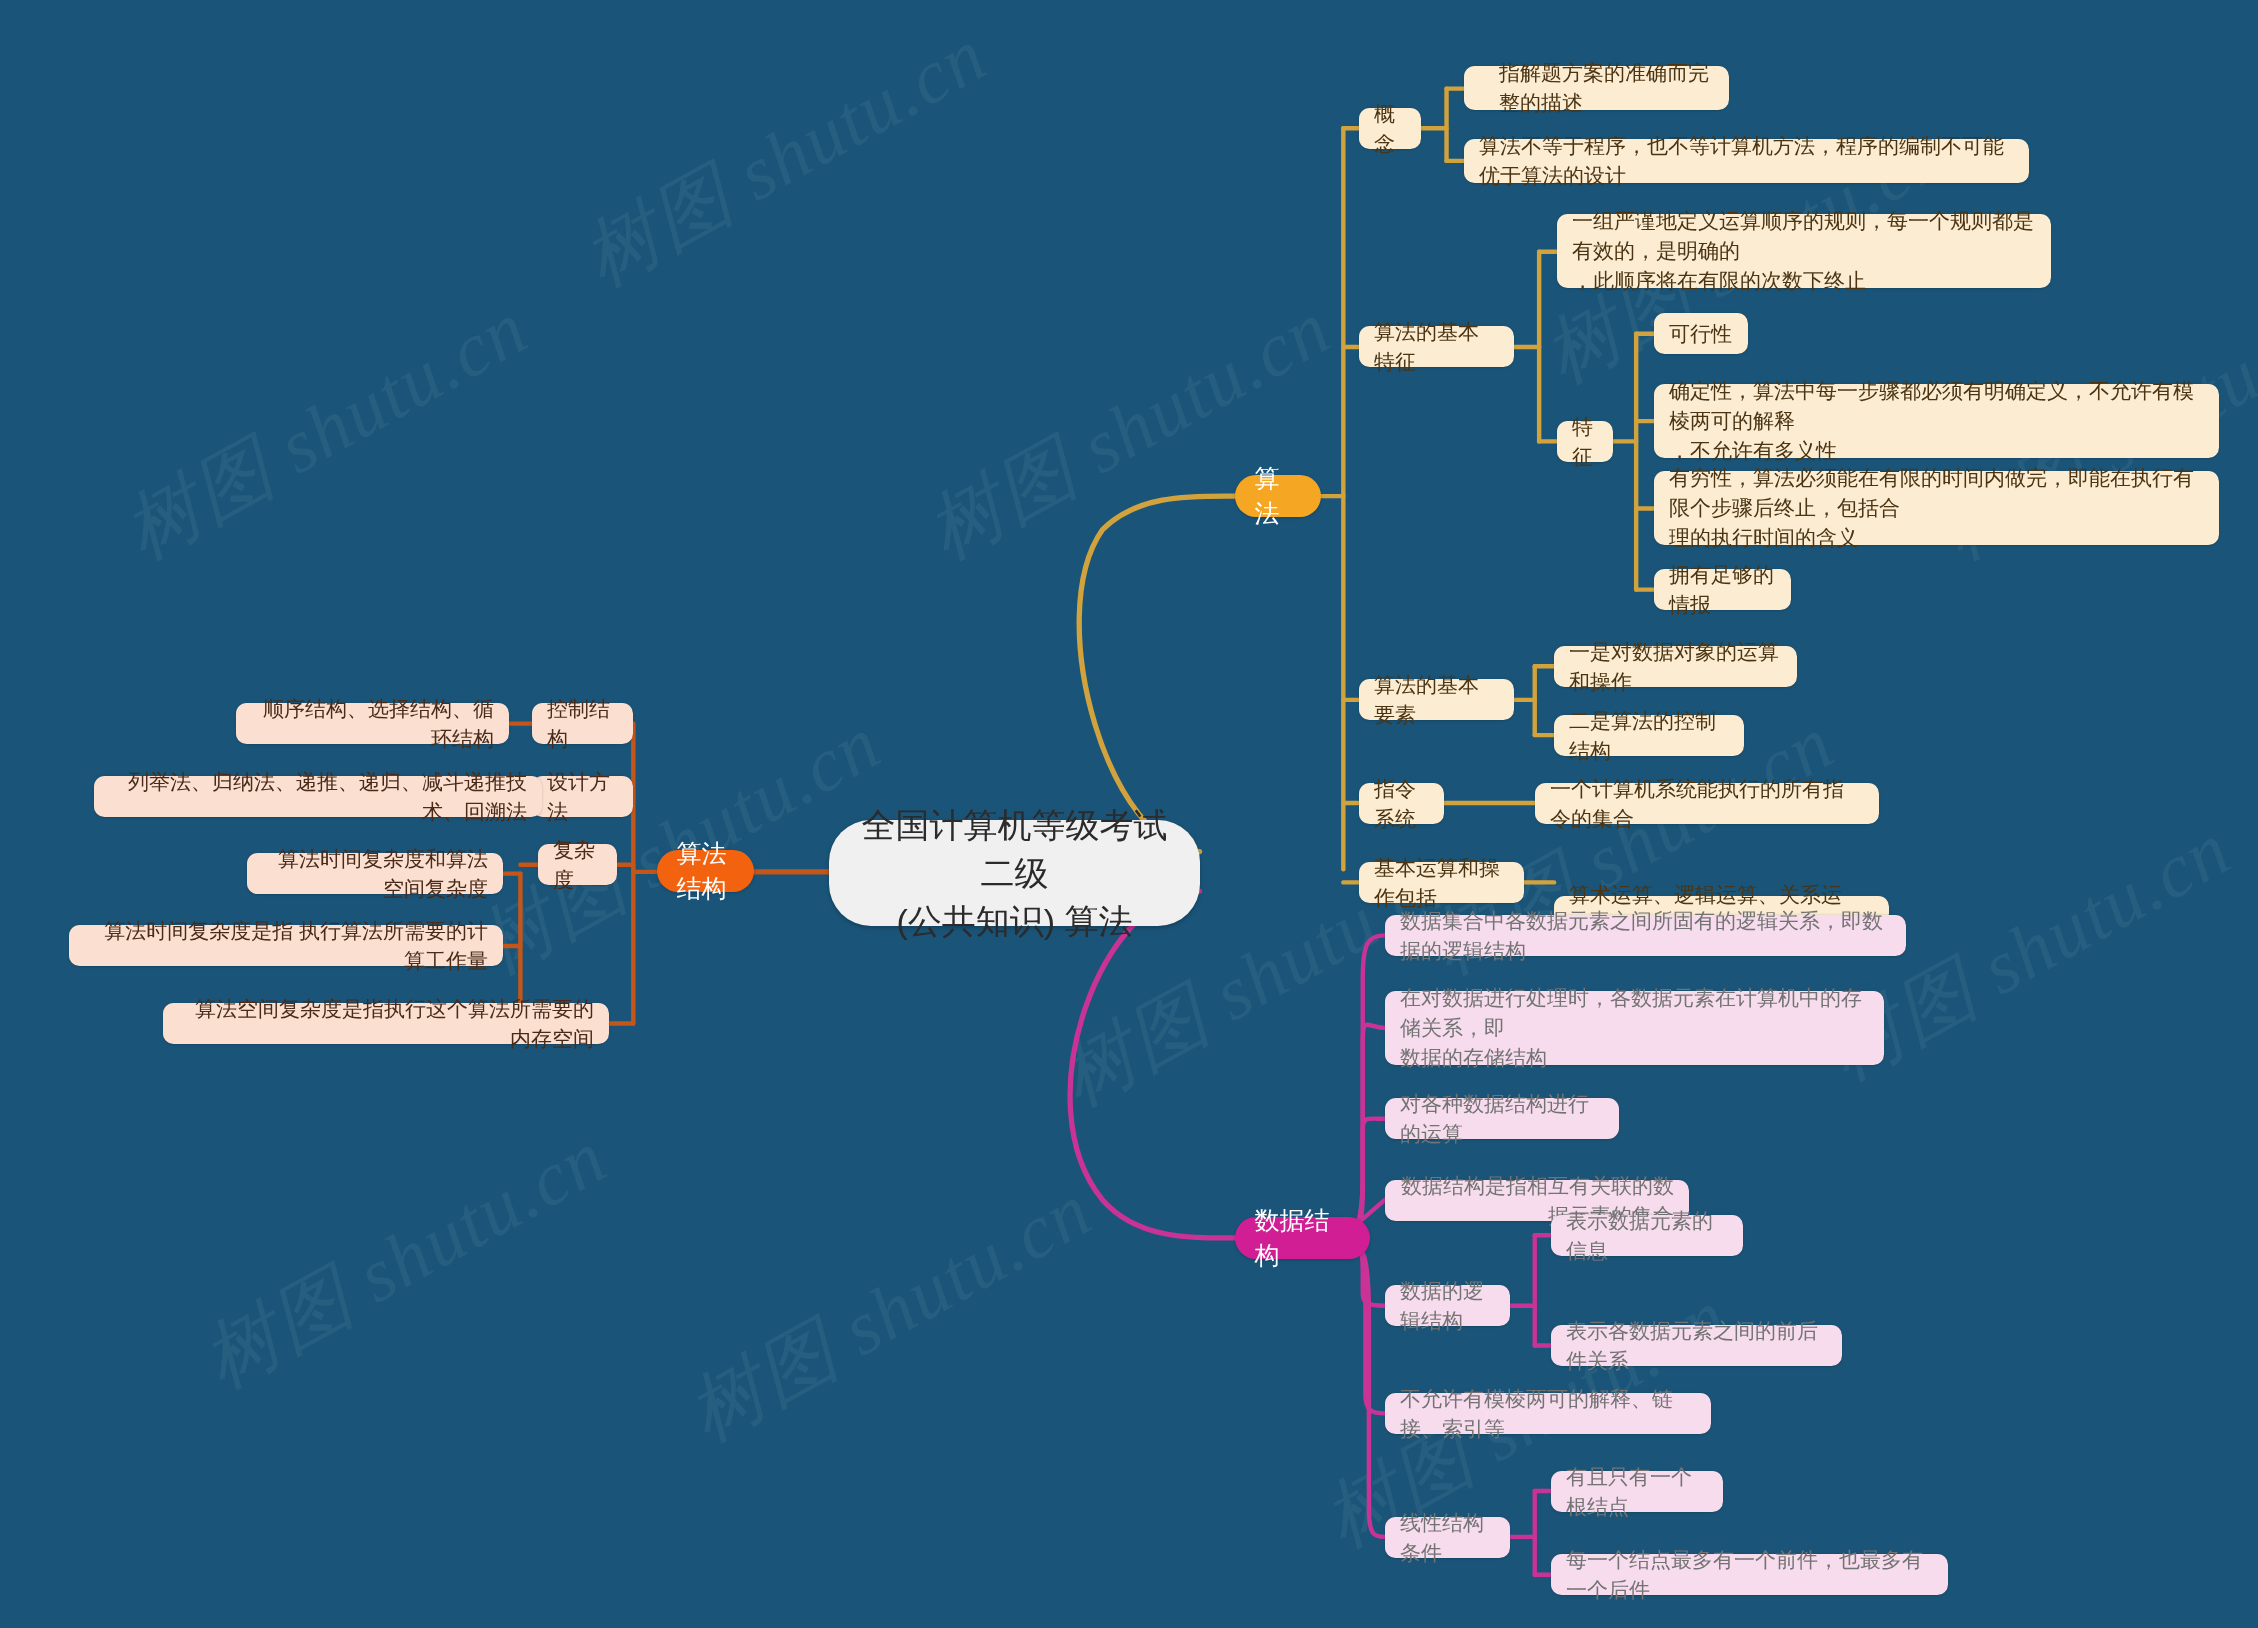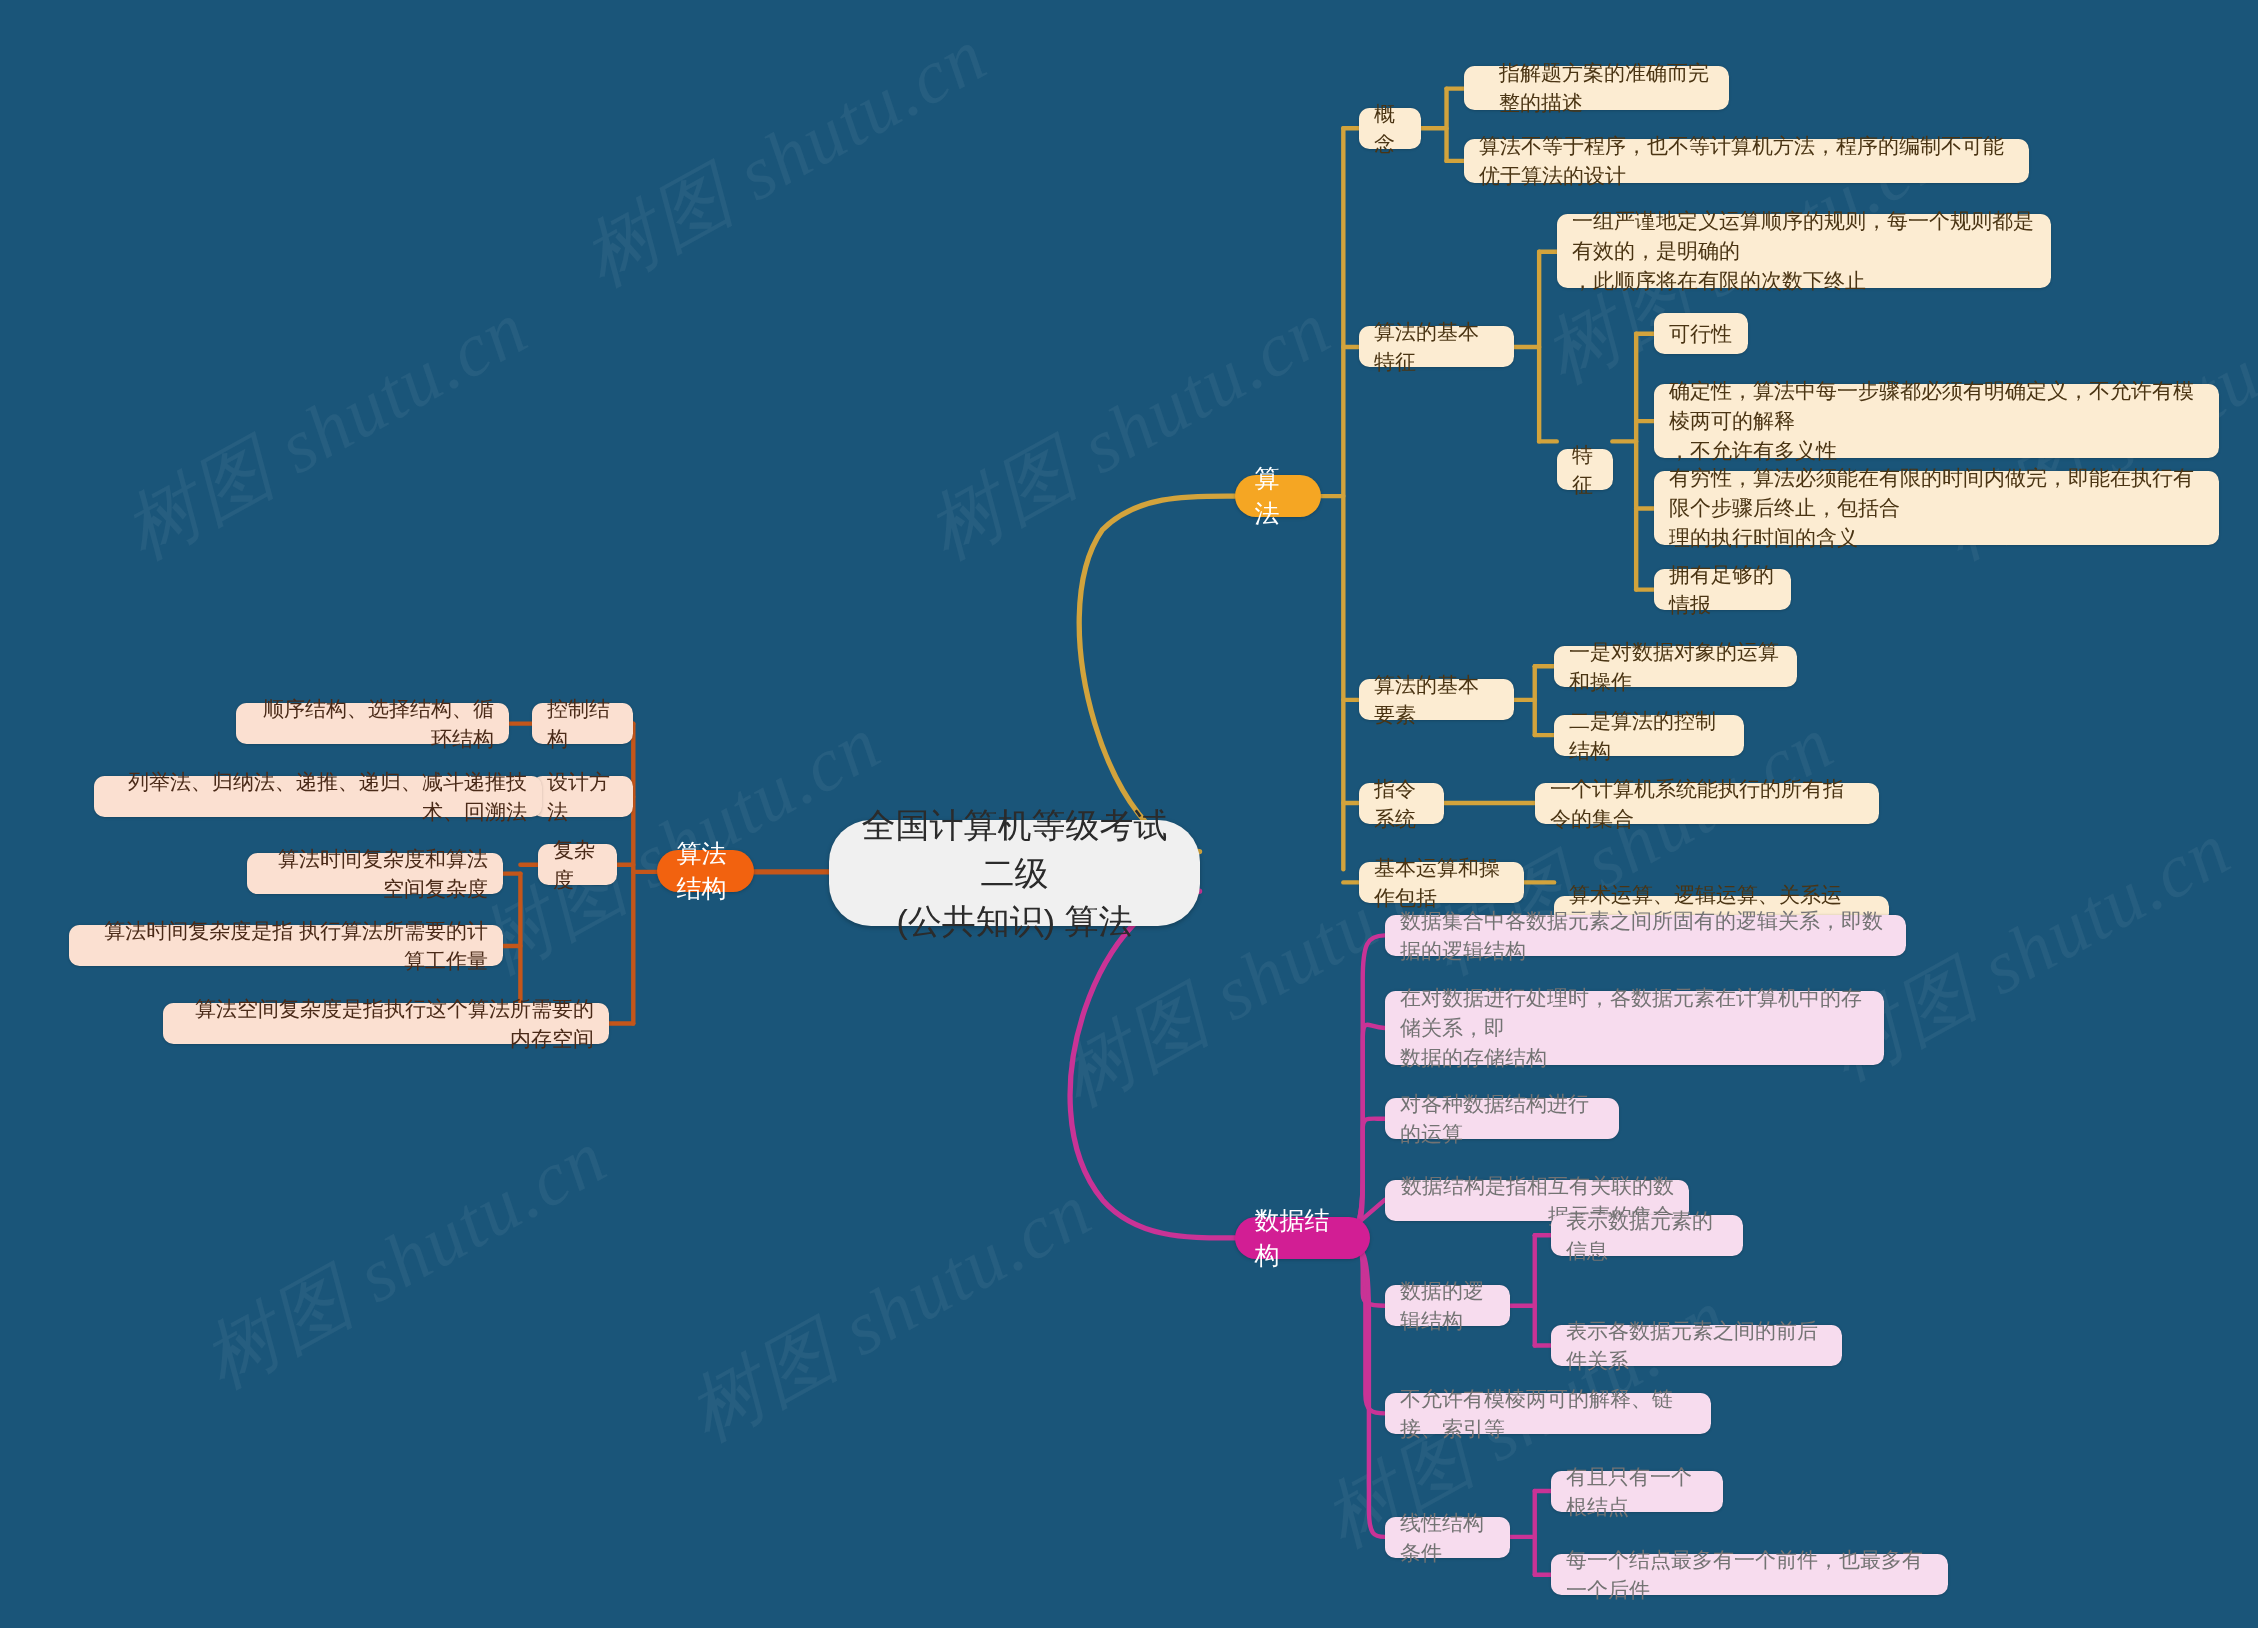--- a/index.html
+++ b/index.html
@@ -183,21 +183,21 @@
 
   <div class="node branch algo" style="left:1235px;top:475px;width:86px;height:42px;">算法</div>
 
   <div class="node leaf amber" style="left:1359px;top:108px;width:62px;height:41px;">概念</div>
   <div class="node leaf amber" style="left:1464px;top:66px;width:265px;height:44px;padding-left:35px;">指解题方案的准确而完整的描述</div>
   <div class="node leaf amber" style="left:1464px;top:139px;width:565px;height:44px;">算法不等于程序，也不等计算机方法，程序的编制不可能优于算法的设计</div>
 
   <div class="node leaf amber" style="left:1359px;top:326px;width:155px;height:41px;">算法的基本特征</div>
   <div class="node leaf amber" style="left:1557px;top:214px;width:494px;height:74px;">一组严谨地定义运算顺序的规则，每一个规则都是有效的，是明确的
 ，此顺序将在有限的次数下终止</div>
-  <div class="node leaf amber" style="left:1557px;top:421px;width:56px;height:41px;margin-top:28px;">特征</div>
+  <div class="node leaf amber" style="left:1557px;top:421px;width:56px;height:41px;">特征</div>
 
   <div class="node leaf amber" style="left:1654px;top:313px;width:94px;height:41px;">可行性</div>
   <div class="node leaf amber" style="left:1654px;top:384px;width:565px;height:74px;">确定性，算法中每一步骤都必须有明确定义，不允许有模棱两可的解释
 ，不允许有多义性</div>
   <div class="node leaf amber" style="left:1654px;top:471px;width:565px;height:74px;">有穷性，算法必须能在有限的时间内做完，即能在执行有限个步骤后终止，包括合
 理的执行时间的含义</div>
   <div class="node leaf amber" style="left:1654px;top:569px;width:137px;height:41px;">拥有足够的情报</div>
 
   <div class="node leaf amber" style="left:1359px;top:679px;width:155px;height:41px;">算法的基本要素</div>
   <div class="node leaf amber" style="left:1554px;top:646px;width:243px;height:41px;">一是对数据对象的运算和操作</div>

